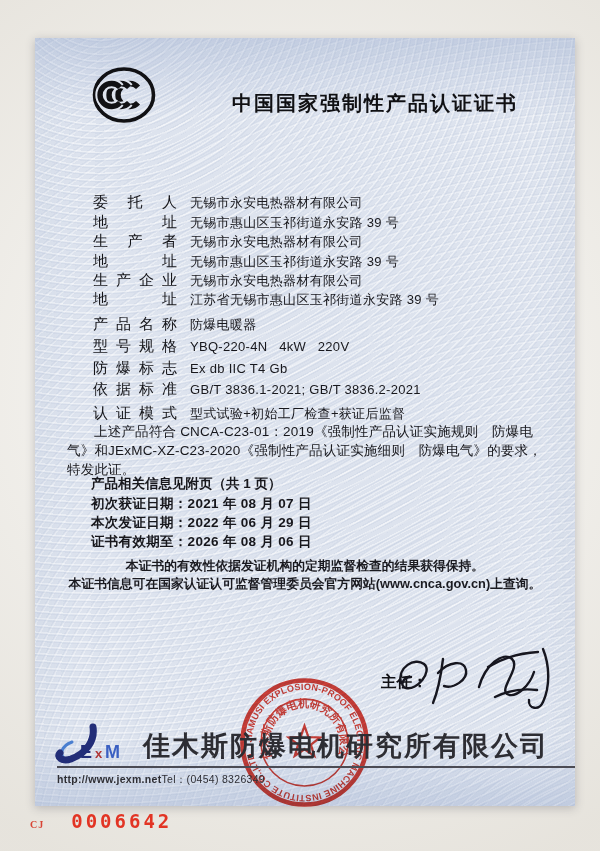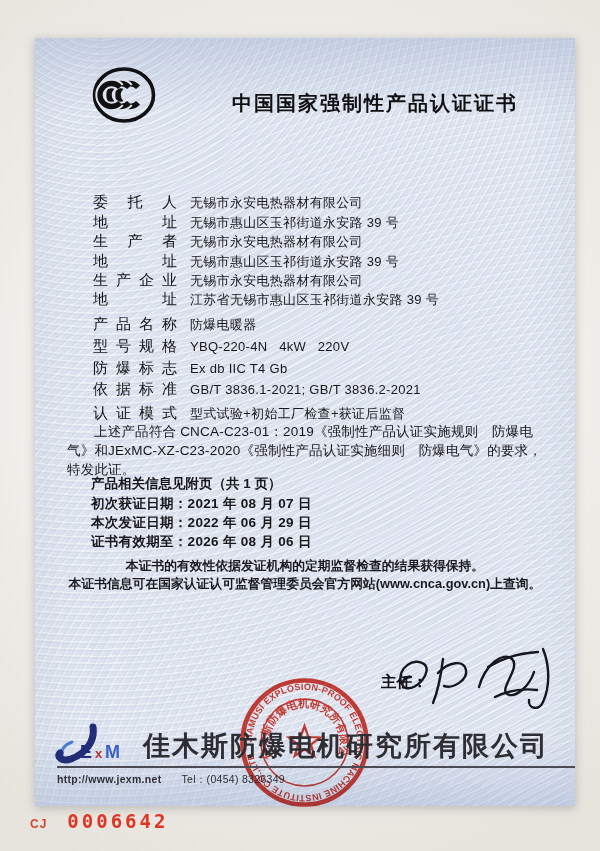--- a/index.html
+++ b/index.html
@@ -46,26 +46,26 @@
   .d0{top:457px}.d1{top:476px}.d2{top:495px}
   .validline{left:0; width:100%; text-align:center; font-size:12.8px; font-weight:bold; color:#1a1a20;}
   .v0{top:520px}.v1{top:538px}
   .director{left:346px; top:634px; font-size:15.5px; font-weight:bold; color:#101015;}
   .sig{left:356px; top:601px;}
   .stamp{left:192px; top:627px; mix-blend-mode:multiply; opacity:.88;}
   .jexm{left:14px; top:684px;}
   .company{left:108px; top:690px; font-size:27px; font-weight:600; letter-spacing:2px; color:#2d2d33;}
   .rule{left:22px; top:728px; width:518px; height:2px; background:#4b4b54;}
   .footerrow{left:22px; top:735px; width:518px; display:flex; align-items:flex-start;
-    font-size:10.5px; color:#2e2e34; letter-spacing:.3px;gap:20px;}
+    font-size:10.5px; color:#2e2e34; letter-spacing:.3px;}
   .footerrow .f-url{flex:0 0 auto; font-weight:bold;}
   .footerrow .f-addr{flex:1 1 auto; text-align:center;}
   .footerrow .f-tel{flex:0 0 auto;}
   .serial{position:absolute; left:30px; top:810px; display:flex; align-items:baseline;}
-  .serial .sp{font-family:Liberation Sans, sans-serif; font-size:12px; color:#d84434; letter-spacing:1px; margin-right:20px; font-weight:bold;}
+  .serial .sp{font-family:Liberation Serif, serif; font-size:10px; color:#d84434; letter-spacing:1px; margin-right:27px; font-weight:bold;}
   .serial .sn{font-family:"DejaVu Sans Mono", monospace; font-size:19px; font-weight:bold; color:#e23424; letter-spacing:3px;}
   svg text{font-family:"Liberation Sans", sans-serif;}
 </style>
 </head>
 <body>
 
 <div class="paper">
 
   <svg class="abs" style="left:56px; top:28px;" width="66" height="58" viewBox="0 0 66 58">
     <ellipse cx="33" cy="29" rx="29.5" ry="26" fill="none" stroke="#111114" stroke-width="3.6"></ellipse>

